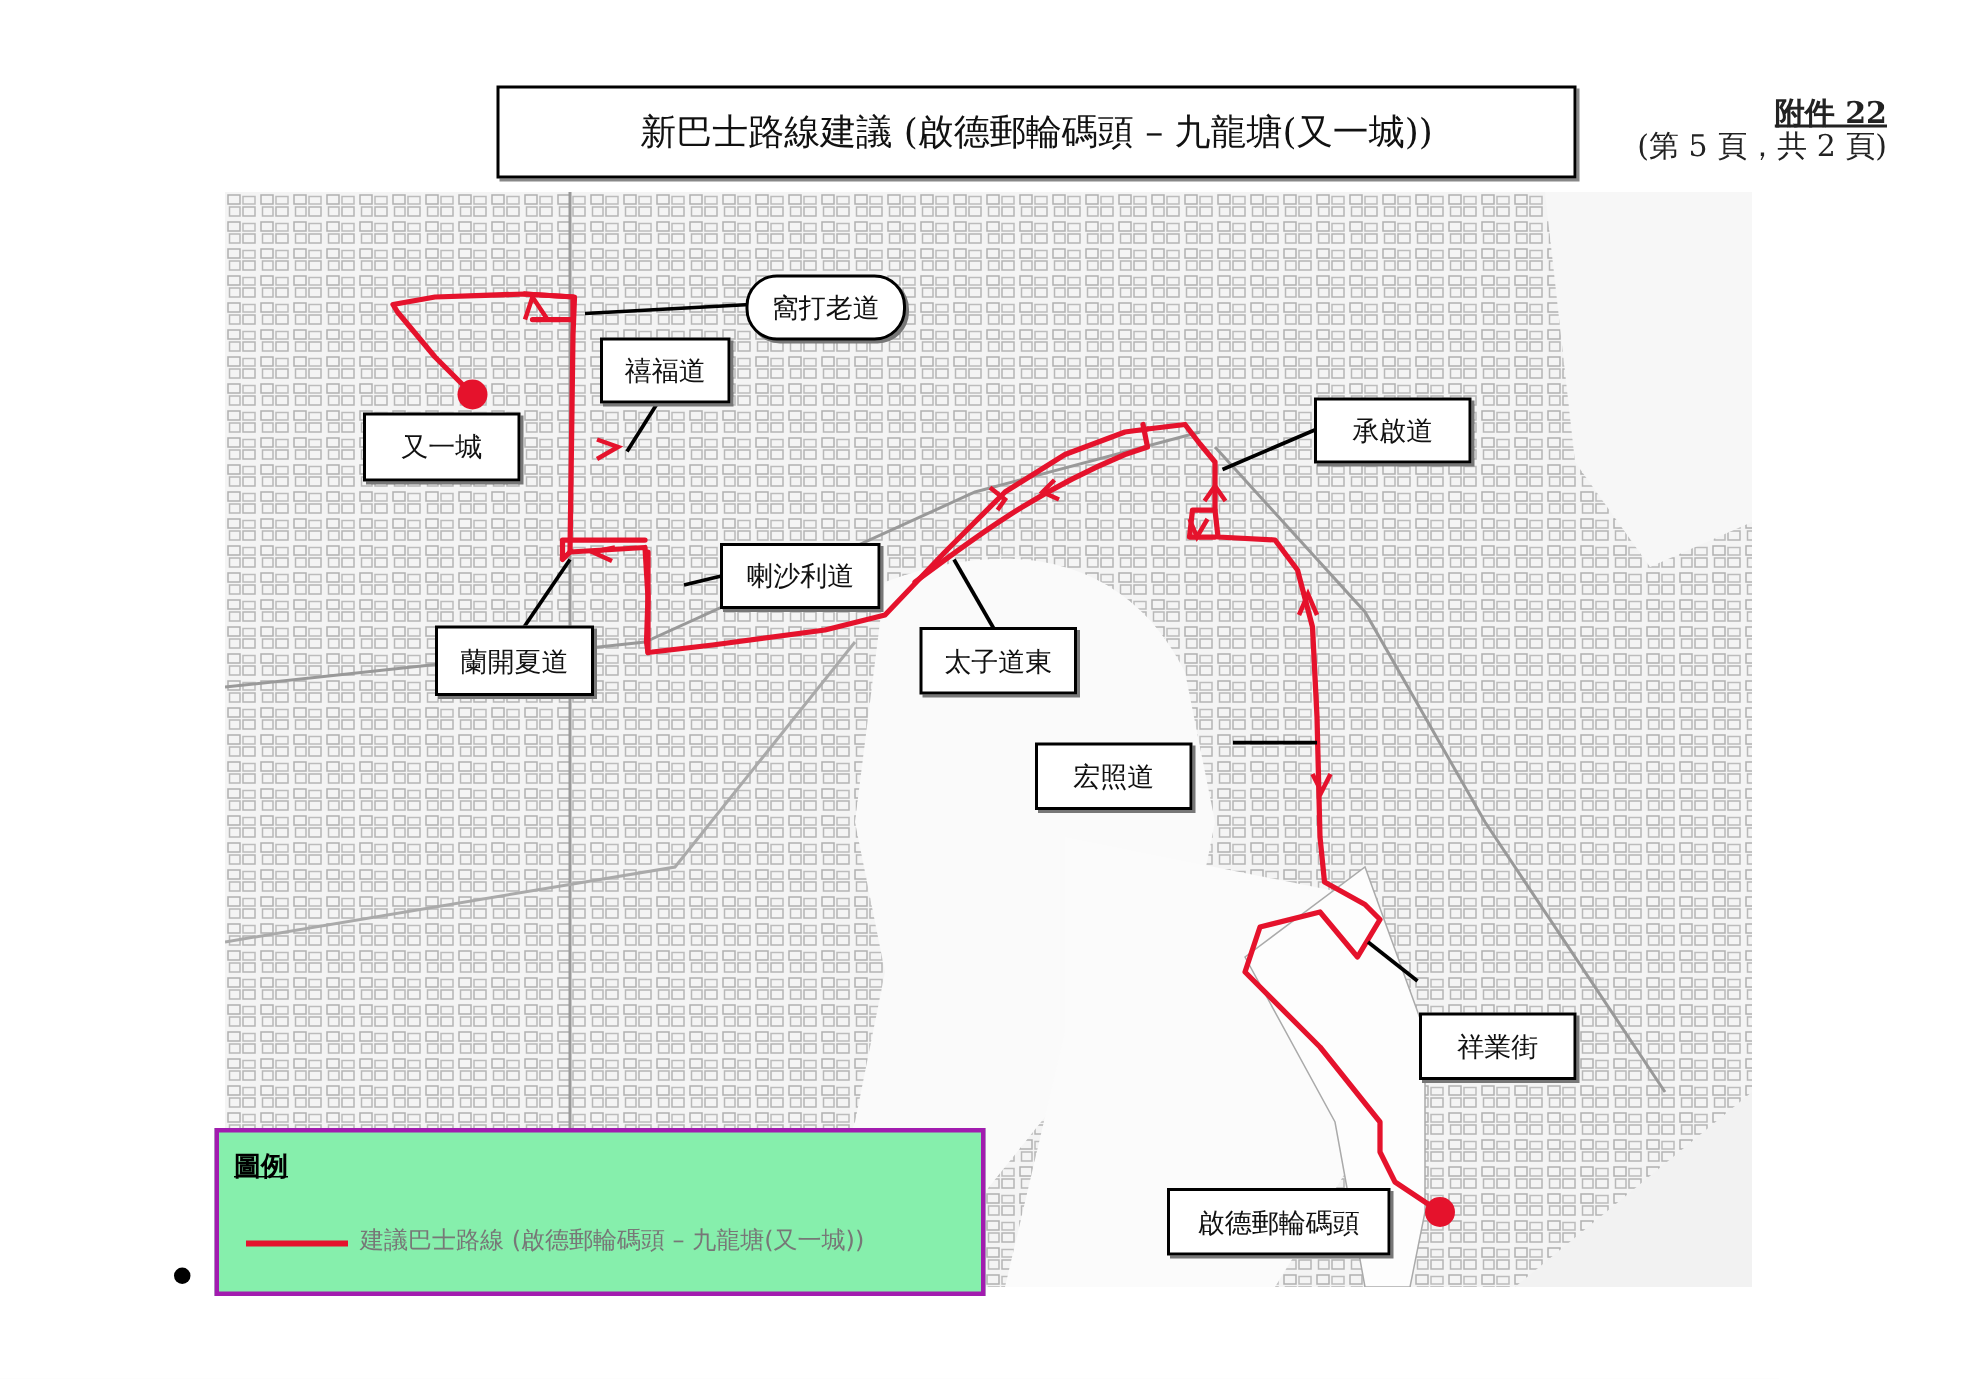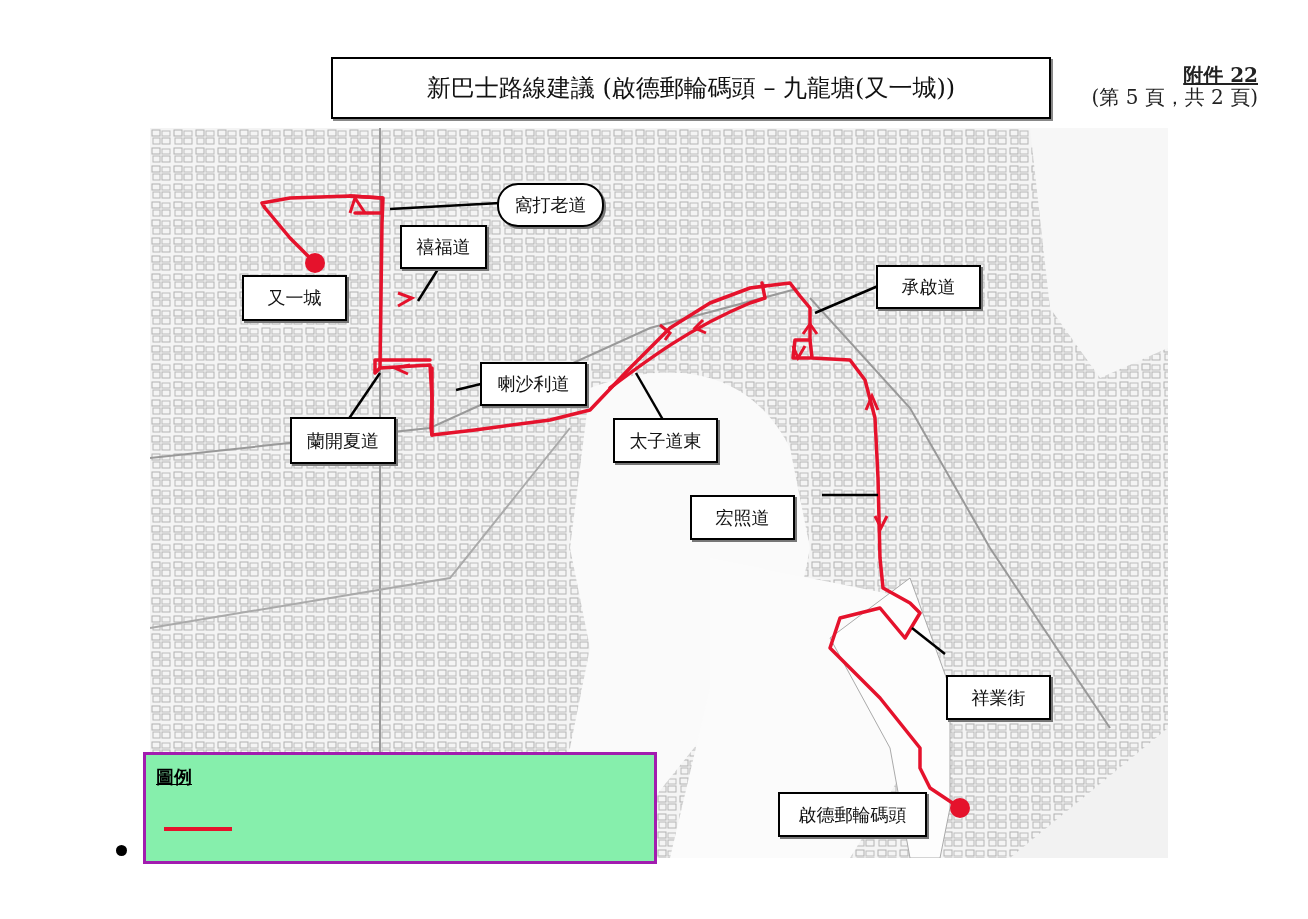--- a/index.html
+++ b/index.html
@@ -94,15 +94,16 @@
   <div class="label" style="left:463px;top:290px;width:101px;height:41px;">太子道東</div>
   <div class="label" style="left:726px;top:137px;width:101px;height:40px;">承啟道</div>
   <div class="label" style="left:540px;top:350px;width:101px;height:41px;margin-top:17px;">宏照道</div>
   <div class="label" style="left:796px;top:547px;width:101px;height:41px;">祥業街</div>
   <div class="label" style="left:628px;top:664px;width:145px;height:41px;">啟德郵輪碼頭</div>
 </div>
 
 <div class="legend">
   <div class="lt">圖例</div>
   <div class="line"></div>
+  <div class="lx">建議巴士路線  (啟德郵輪碼頭  –  九龍塘(又一城))</div>
 </div>
 
 <div class="bullet"></div>
 
 </body></html>

